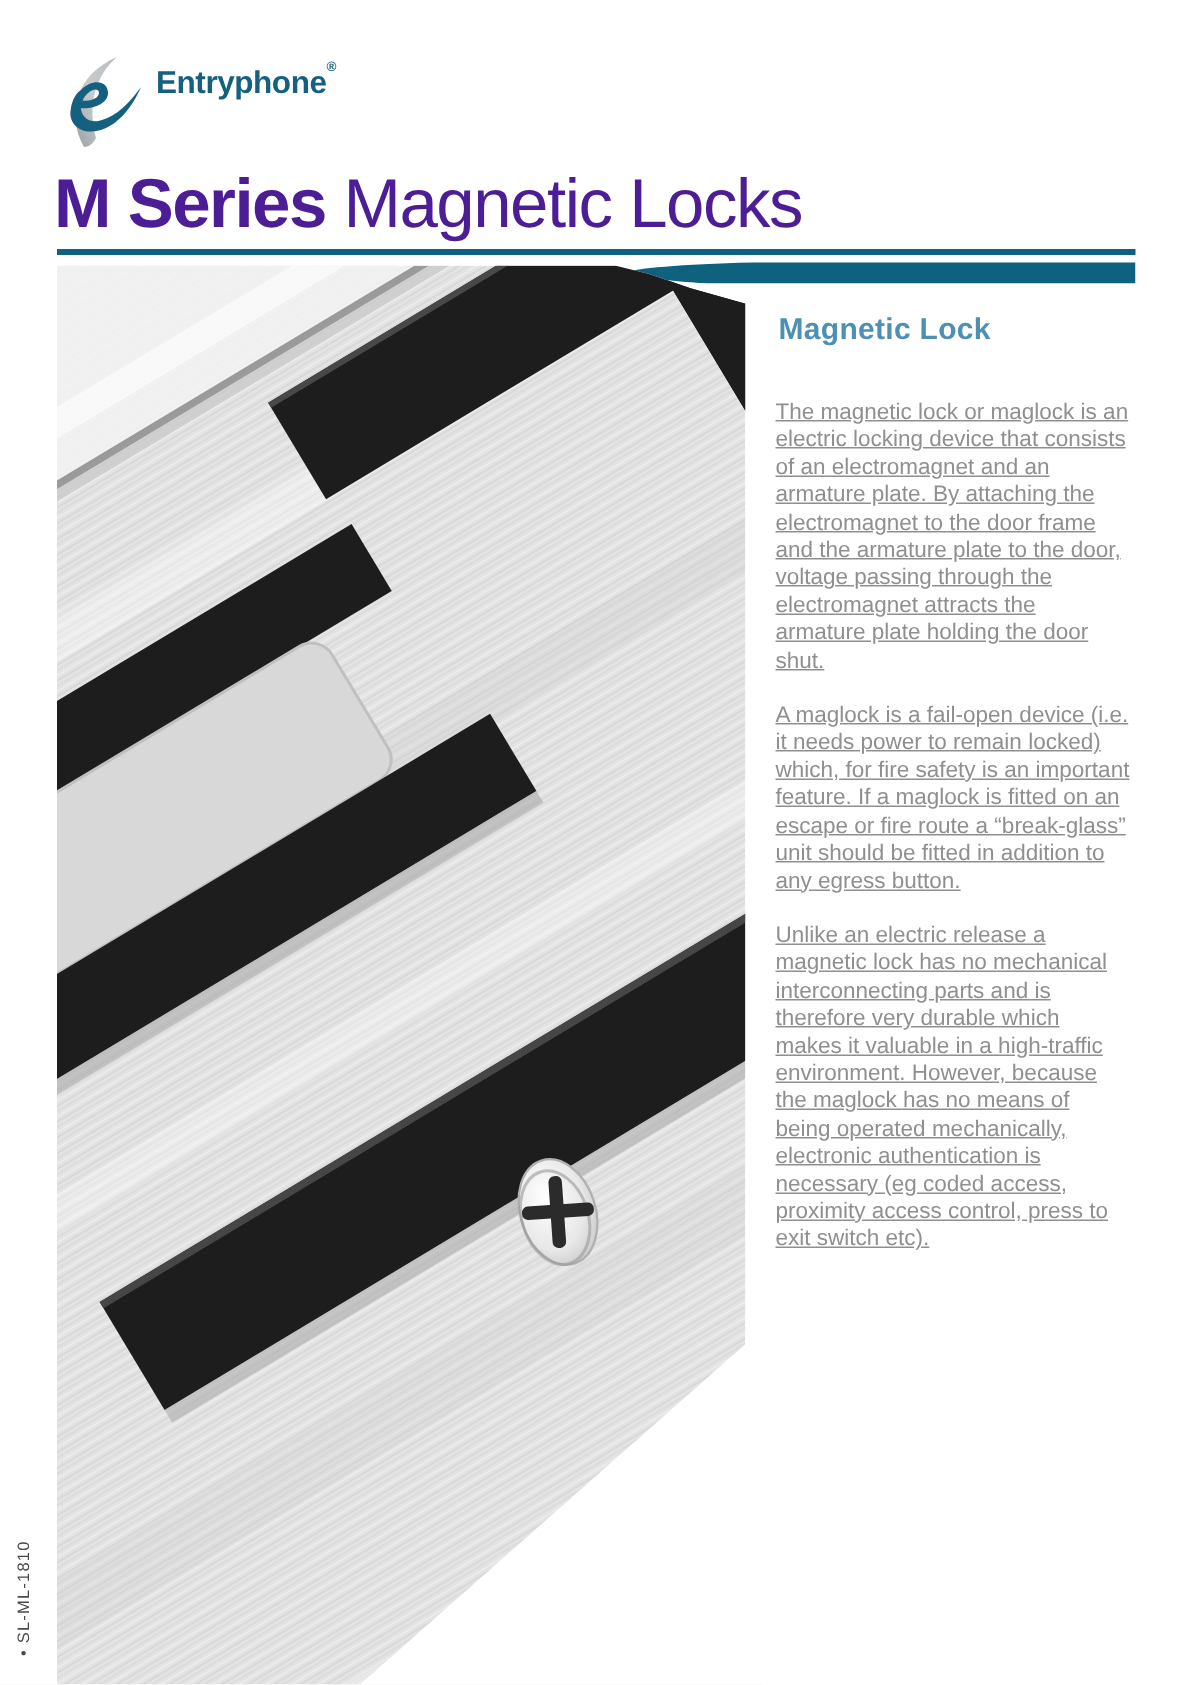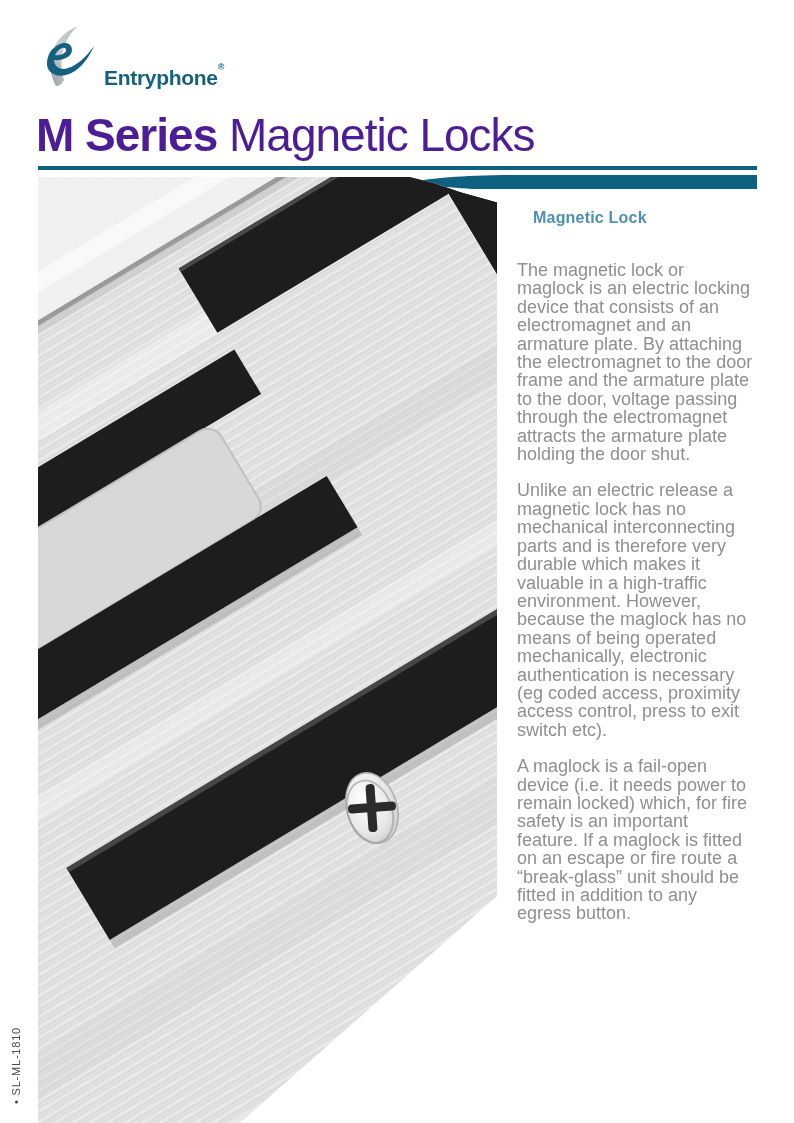--- a/index.html
+++ b/index.html
@@ -1,21 +1,21 @@
 <!DOCTYPE html>
 <html><head>
 <meta charset="utf-8">
 <style>
   html,body{margin:0;padding:0;}
   body{
     width:794px;height:1123px;position:relative;background:#ffffff;
     font-family:"Liberation Sans", sans-serif;overflow:hidden;
   }
   
-  .logo{position:absolute;left:34px;top:24px;display:flex;align-items:flex-end;}
+  .logo{position:absolute;left:34px;top:36px;display:flex;align-items:flex-start;}
   .logo-mark{width:66px;height:66px;}
   .brand-text{color:#15607f;font-weight:700;font-size:21px;letter-spacing:-0.3px;margin-left:4px;margin-top:8px;}
   .brand-text sup{font-size:9px;position:relative;top:-7px;font-weight:700;}
   
   .page-title{
     position:absolute;left:36px;top:110px;white-space:nowrap;
     font-size:46px;color:#4c1d95;letter-spacing:-1px;line-height:1.1;
   }
   .page-title .t-bold{font-weight:700;}
   .page-title .t-light{font-weight:400;}
@@ -23,24 +23,24 @@
   .rule-swoosh{position:absolute;left:410px;top:174px;width:347px;height:15px;}
   
   .photo{
     position:absolute;left:38px;top:177px;width:459px;height:946px;
     clip-path:polygon(0% 0%, 81% 0%, 86% 0.6%, 92% 1.6%, 100% 2.7%, 100% 76%, 44% 100%, 0% 100%);
   }
   .photo svg{display:block;}
   
   .article{position:absolute;left:517px;top:209px;width:236px;}
   .article h2{
-    margin:0 0 34px 16px;font-size:16px;font-weight:700;color:#4e90b1;letter-spacing:0.2px;
+    margin:0 0 34px 2px;font-size:20px;font-weight:700;color:#4e90b1;letter-spacing:0.2px;
   }
   .article p{
-    margin:0 0 18px 0;font-size:18px;line-height:18.4px;color:#8f8f8f;
+    margin:0 0 18px 0;font-size:15px;line-height:18.4px;color:#8f8f8f;text-decoration:underline;
   }
   
   .doc-code{
     position:absolute;left:10px;top:1104px;transform:rotate(-90deg);transform-origin:0 0;
     font-size:11px;color:#4a4a4a;letter-spacing:0.8px;white-space:nowrap;
   }
 </style>
 </head>
 <body>
 
@@ -128,17 +128,17 @@
         <rect x="329" y="607" width="9" height="48" rx="4" fill="#2b2b2b"></rect>
         <rect x="310" y="626" width="48" height="9" rx="4" fill="#2b2b2b"></rect>
       </g>
     </g>
   </svg>
 </div>
 
 <div class="article">
   <h2>Magnetic Lock</h2>
   <p>The magnetic lock or maglock is an electric locking device that consists of an electromagnet and an armature plate. By attaching the electromagnet to the door frame and the armature plate to the door, voltage passing through the electromagnet attracts the armature plate holding the door shut.</p>
+  <p>A maglock is a fail-open device (i.e. it needs power to remain locked) which, for fire safety is an important feature. If a maglock is fitted on an escape or fire route a “break-glass” unit should be fitted in addition to any egress button.</p>
   <p>Unlike an electric release a magnetic lock has no mechanical interconnecting parts and is therefore very durable which makes it valuable in a high-traffic environment. However, because the maglock has no means of being operated mechanically, electronic authentication is necessary (eg coded access, proximity access control, press to exit switch etc).</p>
-  <p>A maglock is a fail-open device (i.e. it needs power to remain locked) which, for fire safety is an important feature. If a maglock is fitted on an escape or fire route a “break-glass” unit should be fitted in addition to any egress button.</p>
 </div>
 
 <div class="doc-code">•  SL-ML-1810</div>
 
 </body></html>

